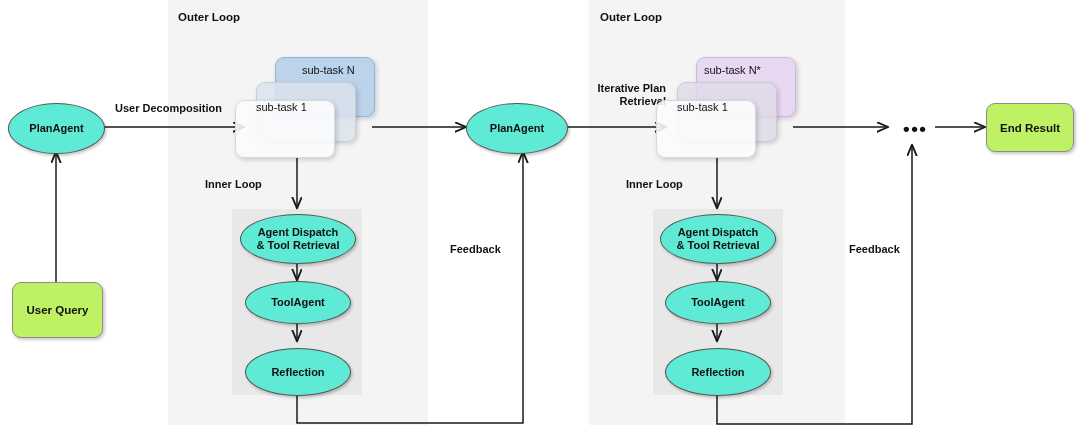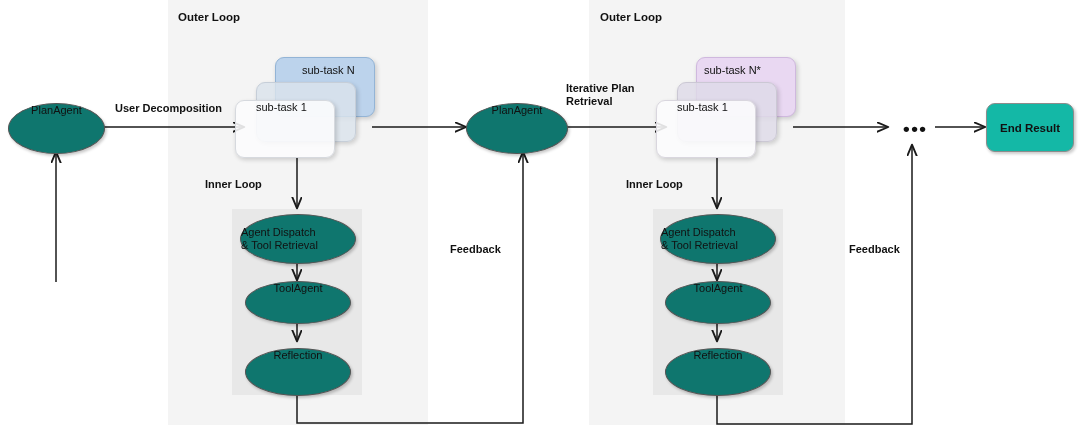--- a/index.html
+++ b/index.html
@@ -6,28 +6,28 @@
   body{width:1080px;height:437px;position:relative;overflow:hidden;
        font-family:"Liberation Sans","DejaVu Sans",sans-serif;}
   #canvas{position:absolute;left:0;top:0;width:1080px;height:423px;}
 
   .outer-loop{position:absolute;background:#f4f4f4;}
   .inner-loop{position:absolute;background:#e8e8e8;}
 
   .lbl{position:absolute;font-weight:bold;color:#111;white-space:nowrap;}
   .lbl-outer{font-size:11.5px;}
   .lbl-inner{font-size:11px;}
-  .lbl-edge{font-size:11px;text-align:left;line-height:13px;}
+  .lbl-edge{font-size:11px;text-align:right;line-height:13px;}
 
-  .ellipse{position:absolute;border:1.3px solid #555;background:#0f766e;
-           border-radius:50%;display:flex;align-items:flex-start;justify-content:center;
-           text-align:center;font-weight:normal;font-size:11px;color:#111;
+  .ellipse{position:absolute;border:1.3px solid #555;background:#5eead4;
+           border-radius:50%;display:flex;align-items:center;justify-content:center;
+           text-align:center;font-weight:bold;font-size:11px;color:#111;
            box-shadow:1.5px 2px 3px rgba(0,0,0,0.22);line-height:13px;}
 
-  .boxnode{position:absolute;border:1.2px solid #8c8c8c;background:#14b8a6;
+  .boxnode{position:absolute;border:1.2px solid #8c8c8c;background:#bef264;
            border-radius:9px;display:flex;align-items:center;justify-content:center;
            text-align:center;font-weight:bold;font-size:11.5px;color:#111;
            box-shadow:1.5px 2px 3px rgba(0,0,0,0.20);}
 
   .card{position:absolute;border-radius:9px;border:1.1px solid #c9cdd4;
         box-shadow:1.5px 2px 4px rgba(0,0,0,0.16);}
   .card-label{position:absolute;font-weight:normal;font-size:11px;color:#111;
               white-space:nowrap;}
 
   .dots{position:absolute;font-size:19px;font-weight:bold;color:#111;
@@ -89,20 +89,23 @@
   <div class="lbl lbl-edge" style="left:115px;top:102px;">User Decomposition</div>
 
   <div class="lbl lbl-edge" style="left:566px;top:82px;width:100px;">
     <div>Iterative Plan</div>
     <div>Retrieval</div>
   </div>
 
   <div class="lbl lbl-edge" style="left:450px;top:243px;">Feedback</div>
   <div class="lbl lbl-edge" style="left:849px;top:243px;">Feedback</div>
 
+  <div class="boxnode" style="left:12px;top:282px;width:89px;height:54px;">
+    <span>User Query</span>
+  </div>
 
   <div class="ellipse" style="left:8px;top:103px;width:95px;height:49px;">
     <span>PlanAgent</span>
   </div>
 
   <div>
     <div class="card" style="left:275px;top:57px;width:98px;height:58px;background:#bcd3ec;
                 border-color:#93b4d6;"></div>
     <div class="card-label" style="left:302px;top:64px;">sub-task N</div>
 

